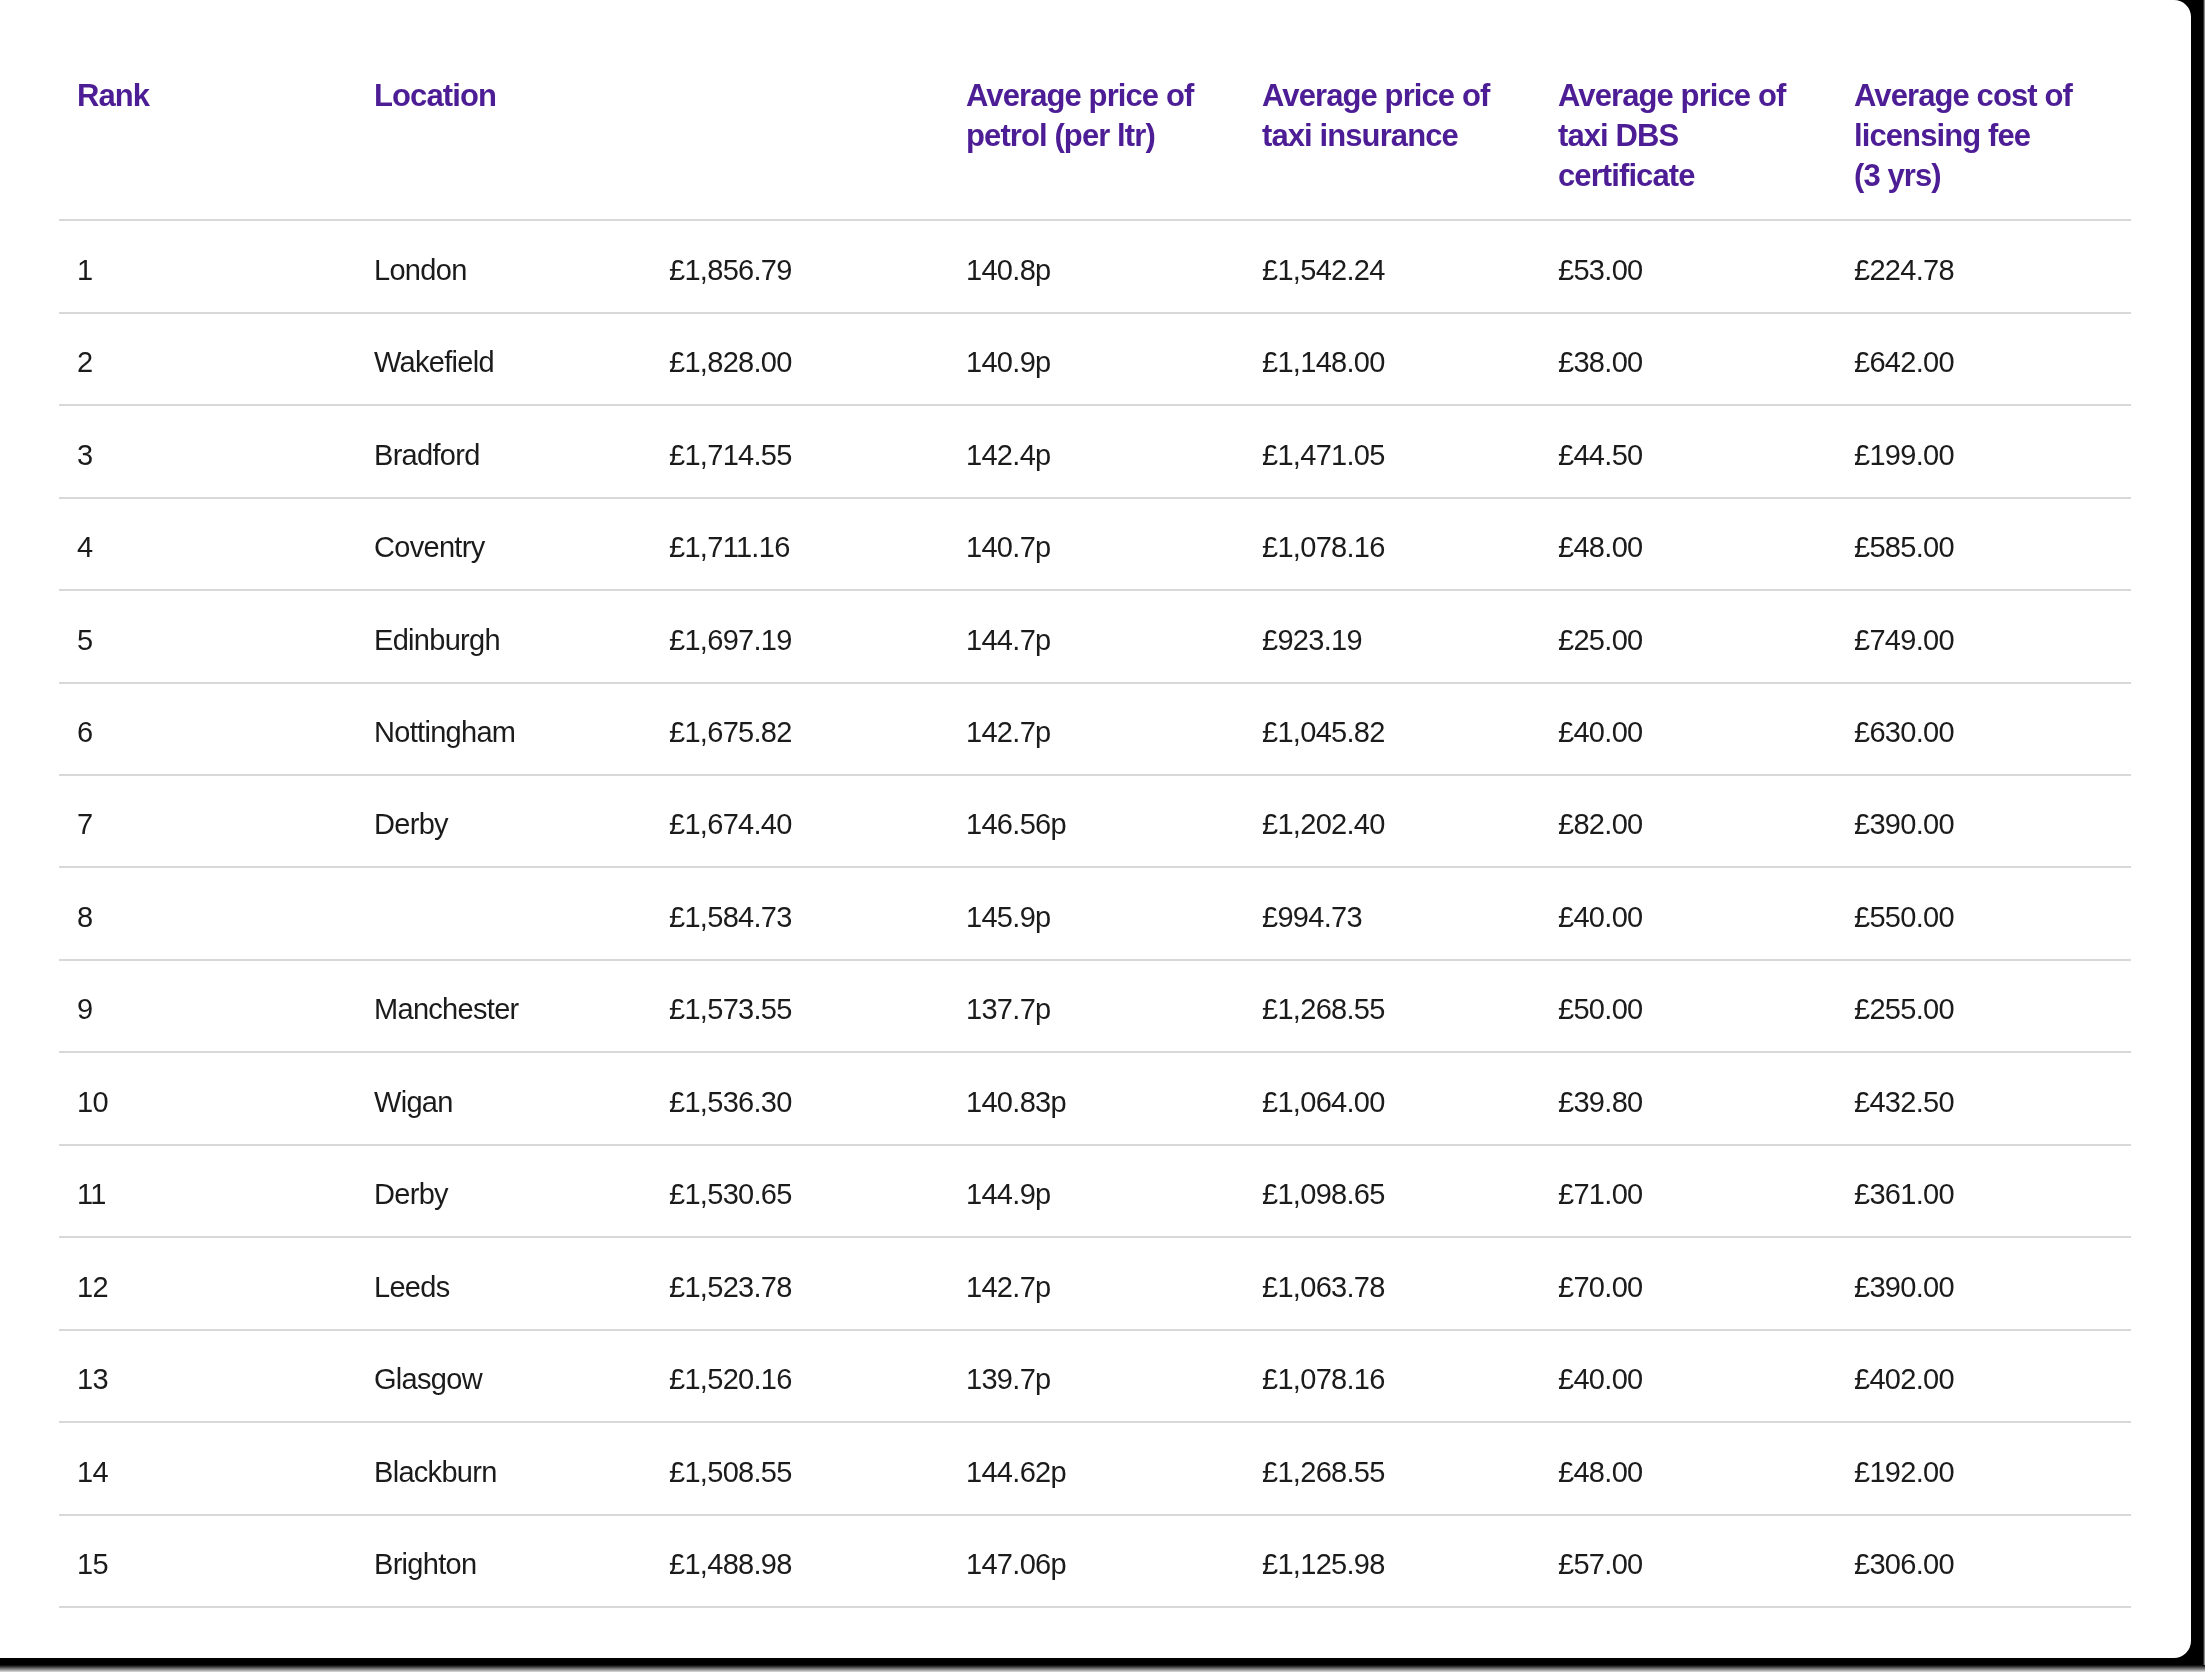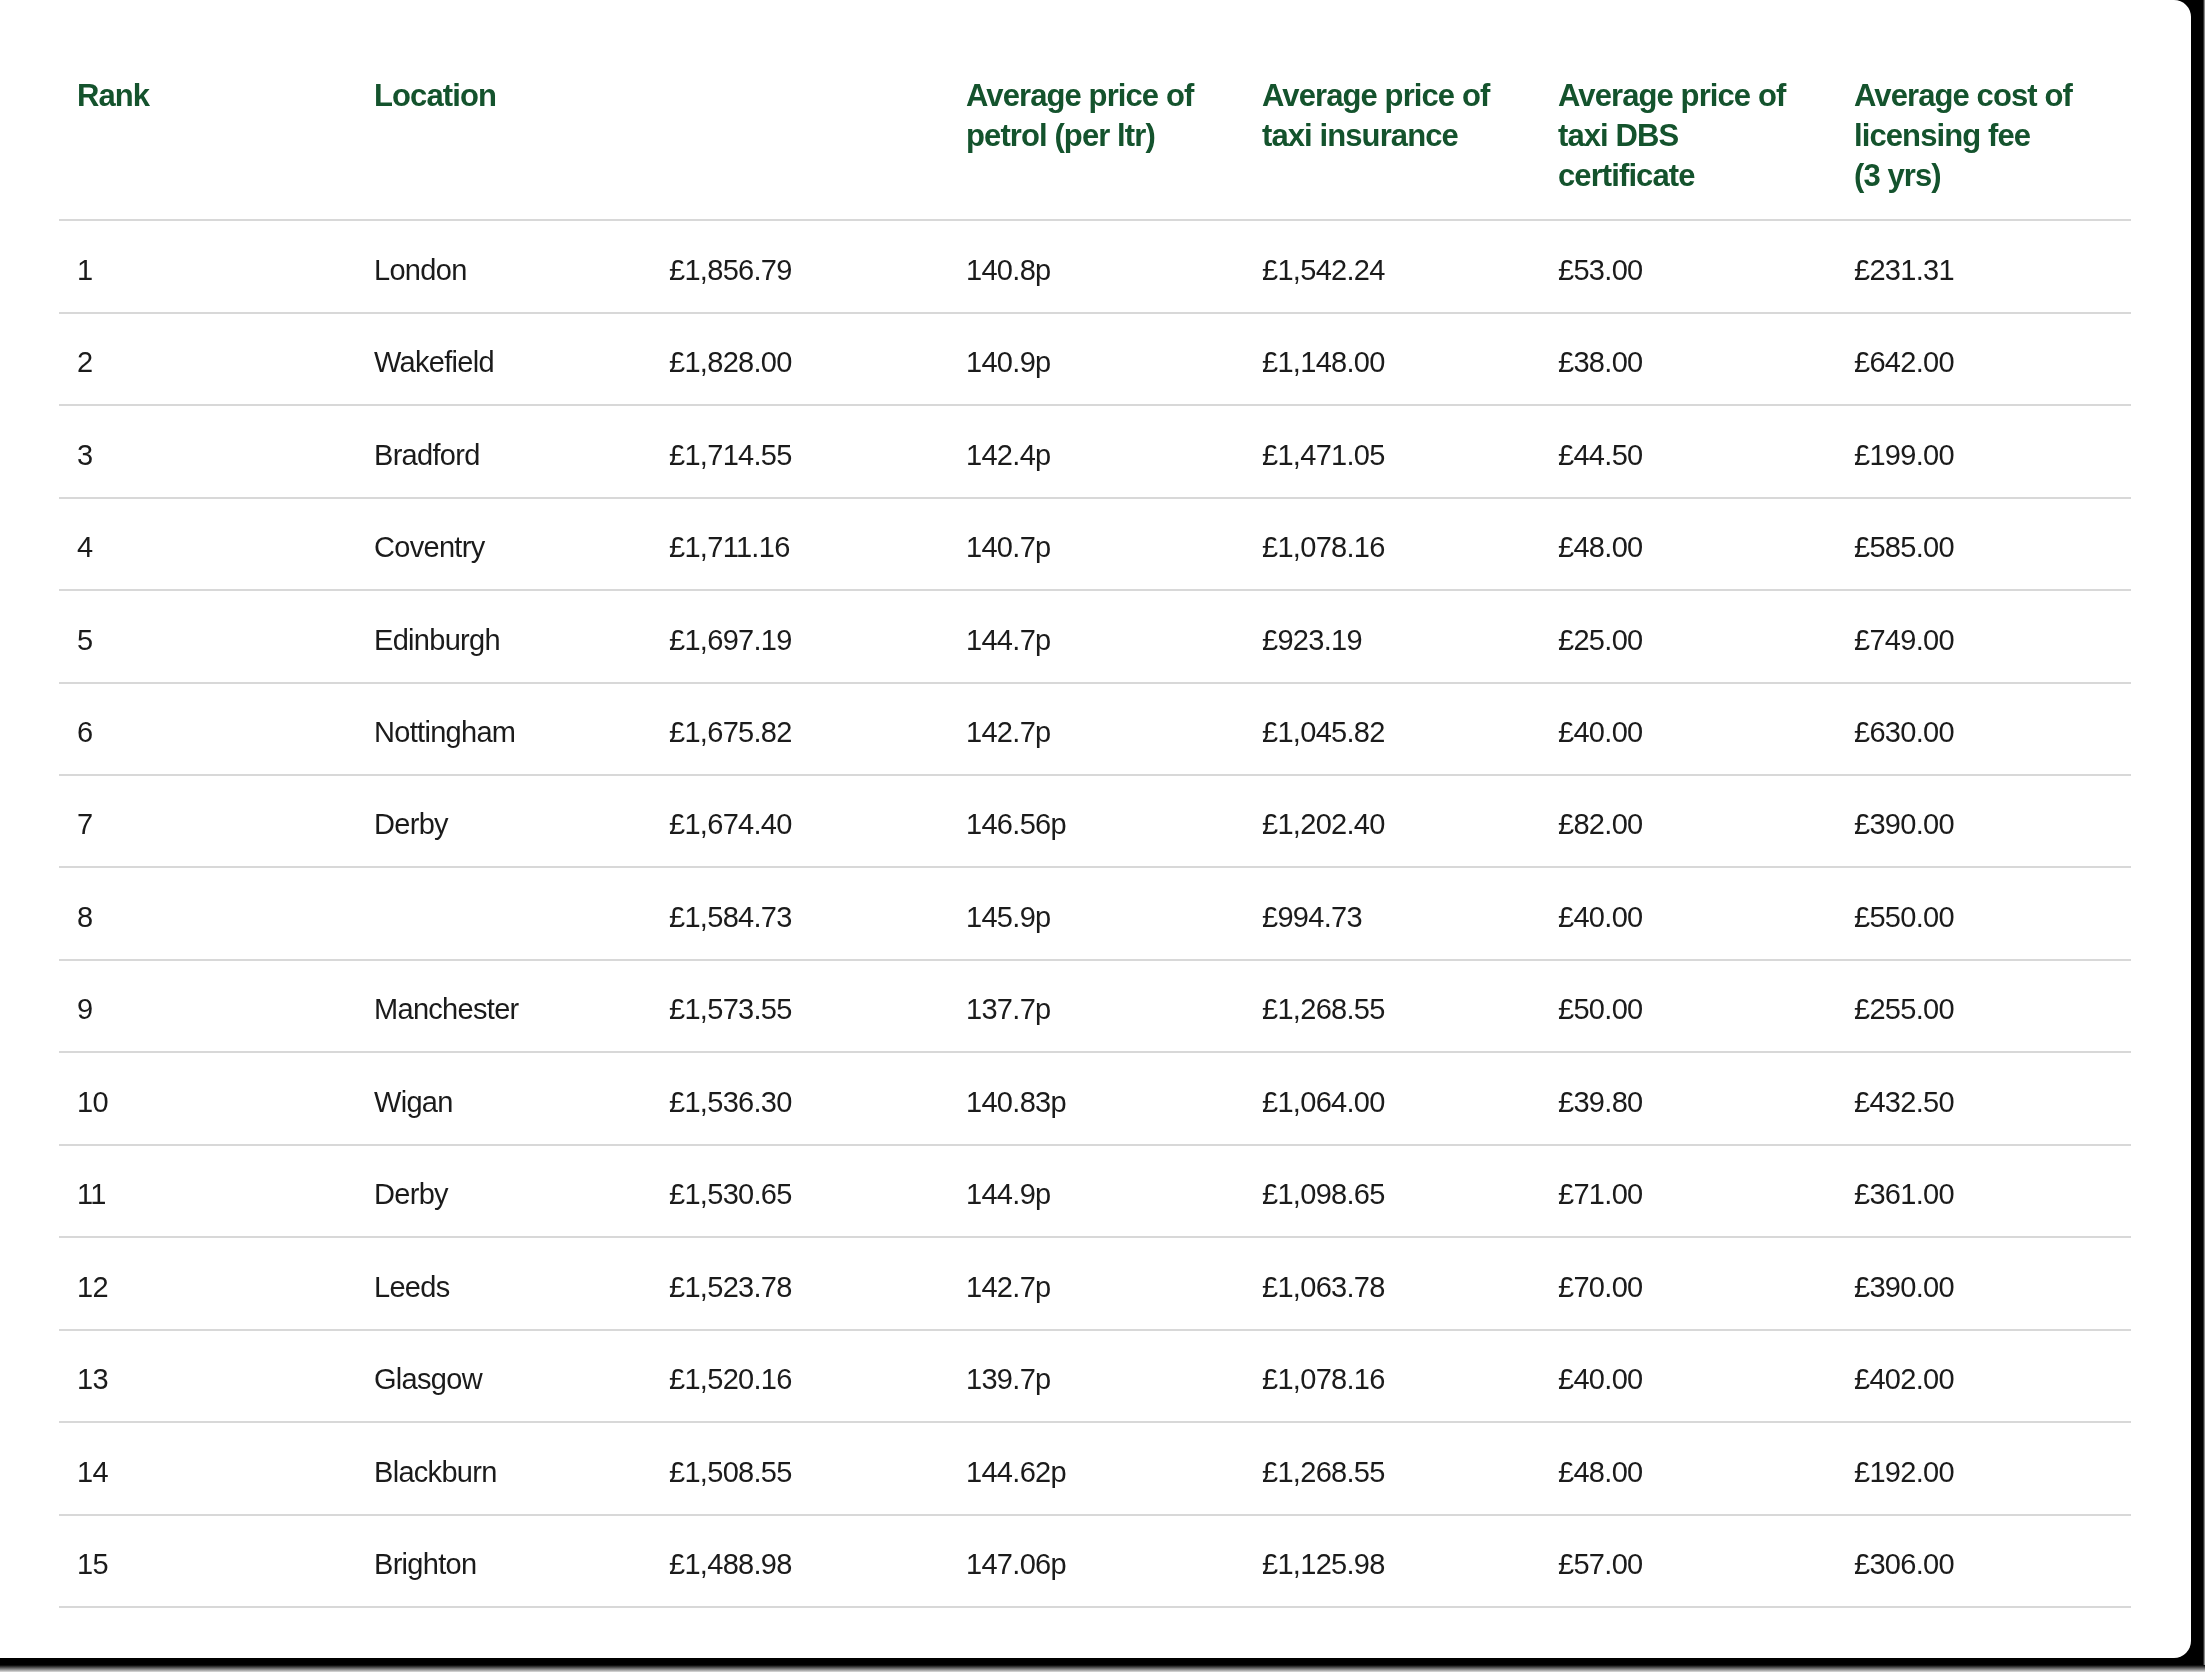--- a/index.html
+++ b/index.html
@@ -28,21 +28,21 @@
   .table {
     position: absolute; left: 59px; top: 0; width: 2072px;
   }
   .header-row {
     position: absolute; left: 0; top: 0; width: 2072px; height: 219px;
     border-bottom: 2.9px solid #d8d8d8;
     box-sizing: content-box;
   }
   .hcell {
     position: absolute; top: 76px; width: 278px; padding-left: 18px;
-    color: #14532d; font-weight: bold; font-size: 31px; line-height: 40px;
+    color: #4c1d95; font-weight: bold; font-size: 31px; line-height: 40px;
     letter-spacing: -0.9px;
   }
   .hline { display: block; white-space: nowrap; }
   .row {
     position: absolute; left: 0; width: 2072px; height: 90px;
     border-bottom: 2.9px solid #d8d8d8;
   }
   .cell {
     position: absolute; top: 0; height: 90px; padding-left: 18px; padding-top: 5.7px;
     box-sizing: border-box;
@@ -88,21 +88,21 @@
         </div>
       </div>
     <div id="body-rows">
         <div class="row" style="top: 222px;">
           <div class="cell c0">1</div>
           <div class="cell c1">London</div>
           <div class="cell c2">£1,856.79</div>
           <div class="cell c3">140.8p</div>
           <div class="cell c4">£1,542.24</div>
           <div class="cell c5">£53.00</div>
-          <div class="cell c6">£231.31</div>
+          <div class="cell c6">£224.78</div>
         </div>
         <div class="row" style="top: 314px;">
           <div class="cell c0">2</div>
           <div class="cell c1">Wakefield</div>
           <div class="cell c2">£1,828.00</div>
           <div class="cell c3">140.9p</div>
           <div class="cell c4">£1,148.00</div>
           <div class="cell c5">£38.00</div>
           <div class="cell c6">£642.00</div>
         </div>

